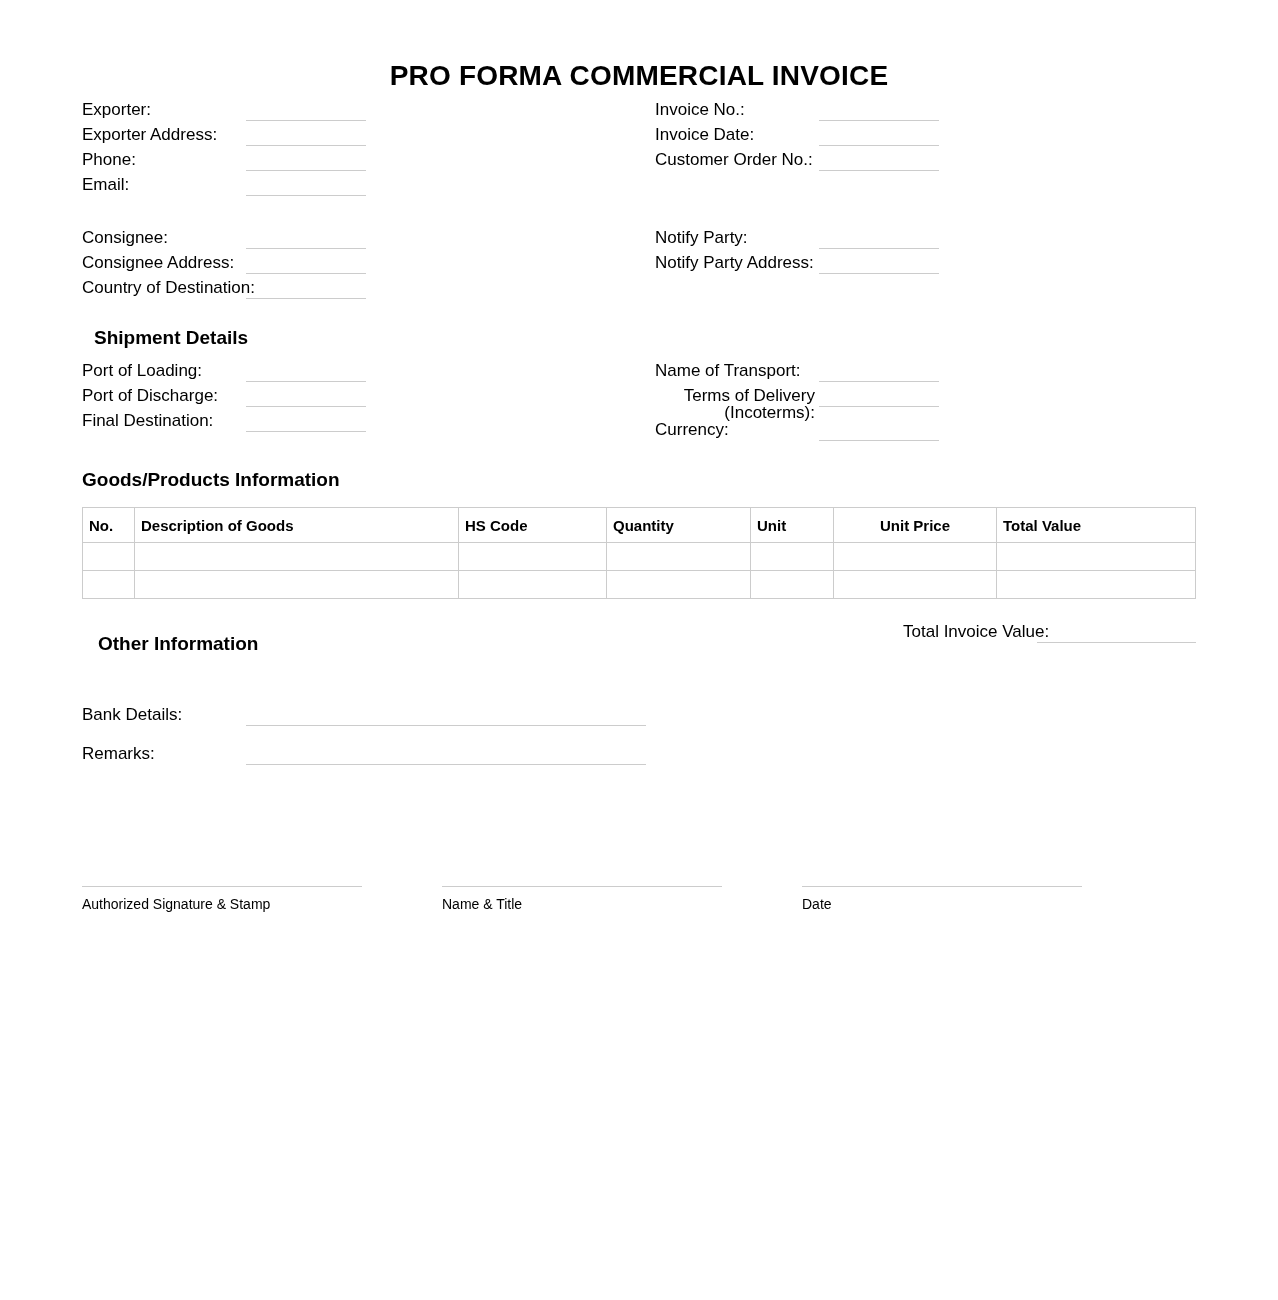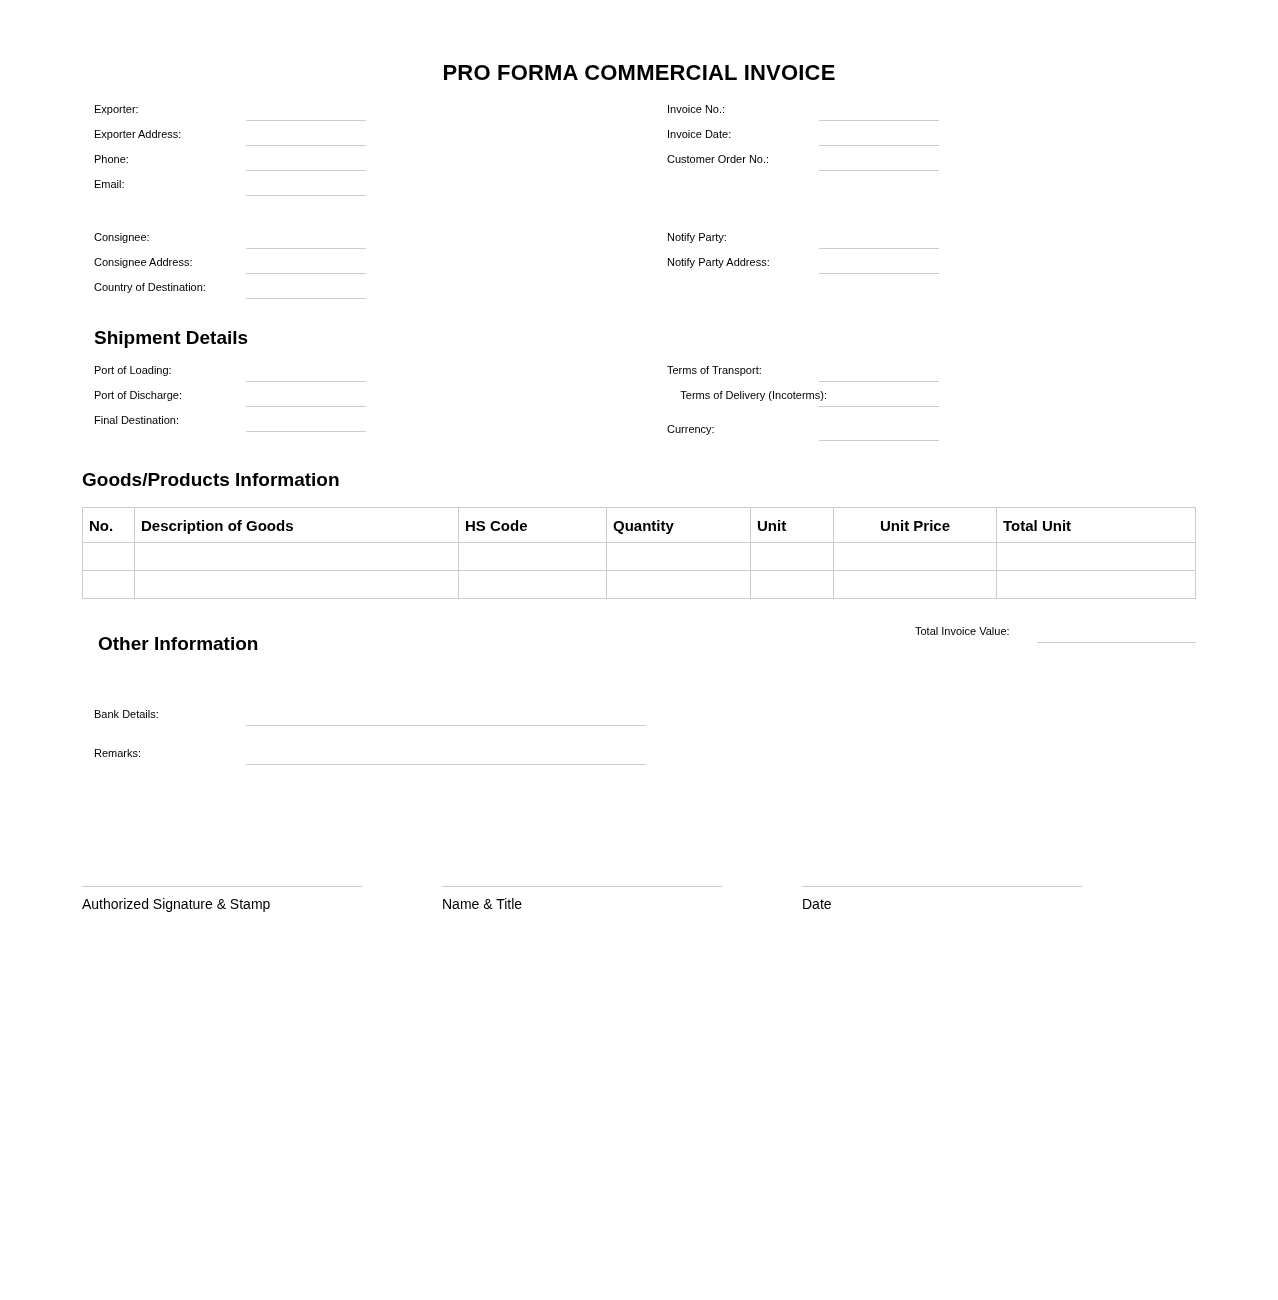--- a/index.html
+++ b/index.html
@@ -1,20 +1,20 @@
 <!DOCTYPE html>
 <html><head>
   <meta charset="utf-8">
   <style>
     * { box-sizing: border-box; margin: 0; padding: 0; }
     html, body { width: 1278px; height: 1300px; background: #ffffff; }
     body { font-family: "Liberation Sans", sans-serif; color: #000; position: relative; font-size: 15px; }
-    .title { position: absolute; top: 60px; left: 0; width: 1278px; text-align: center; font-size: 22px; font-weight: bold; letter-spacing: 0.2px; }
+    .title { position: absolute; top: 60px; left: 0; width: 1278px; text-align: center; font-size: 28px; font-weight: bold; letter-spacing: 0.2px; }
     .field { position: absolute; height: 25px; text-align: right; }
-    .field .lbl { position: absolute; left: 12px; top: 0; font-size: 11px; line-height: 17px; white-space: nowrap; }
+    .field .lbl { position: absolute; left: 0; top: 0; font-size: 17px; line-height: 17px; white-space: nowrap; }
     .field .line { position: absolute; left: 164px; width: 120px; height: 1px; background: #cccccc; }
     .lbl-multi { white-space: normal !important; width: 160px; line-height: 17px; }
     h2 { position: absolute; font-size: 19px; font-weight: bold; }
     table { position: absolute; left: 82px; top: 507px; width: 1114px; border-collapse: collapse; }
     th, td { border: 1px solid #cccccc; text-align: left; }
     th { height: 35px; padding: 0 6px; font-size: 15px; font-weight: bold; }
     td { height: 28px; }
     .sig { position: absolute; top: 886px; width: 280px; }
     .sig .sline { height: 1px; background: #cccccc; width: 280px; }
     .sig .slbl { margin-top: 9px; font-size: 14px; }
@@ -85,21 +85,21 @@
 <div class="field" style="left:82px; top:387px;">
   <span class="lbl">Port of Discharge:</span>
   <div class="line" style="top:19px;"></div>
 </div>
 <div class="field" style="left:82px; top:412px;">
   <span class="lbl">Final Destination:</span>
   <div class="line" style="top:19px;"></div>
 </div>
 
 <div class="field" style="left:655px; top:362px;">
-  <span class="lbl">Terms of Transport:</span>
+  <span class="lbl">Name of Transport:</span>
   <div class="line" style="top:19px;"></div>
 </div>
 <div class="field" style="left:655px; top:387px; height:34px;">
   <span class="lbl lbl-multi">Terms of Delivery (Incoterms):</span>
   <div class="line" style="top:19px;"></div>
 </div>
 <div class="field" style="left:655px; top:421px;">
   <span class="lbl">Currency:</span>
   <div class="line" style="top:19px;"></div>
 </div>
@@ -108,21 +108,21 @@
 
 <table>
   <thead>
     <tr>
       <th style="width:52px;">No.</th>
       <th style="width:324px;">Description of Goods</th>
       <th style="width:148px;">HS Code</th>
       <th style="width:144px;">Quantity</th>
       <th style="width:83px;">Unit</th>
       <th style="width:163px;text-align:center;">Unit Price</th>
-      <th>Total Unit</th>
+      <th>Total Value</th>
     </tr>
   </thead>
   <tbody>
     <tr>
       <td></td>
       <td></td>
       <td></td>
       <td></td>
       <td></td>
       <td></td>

